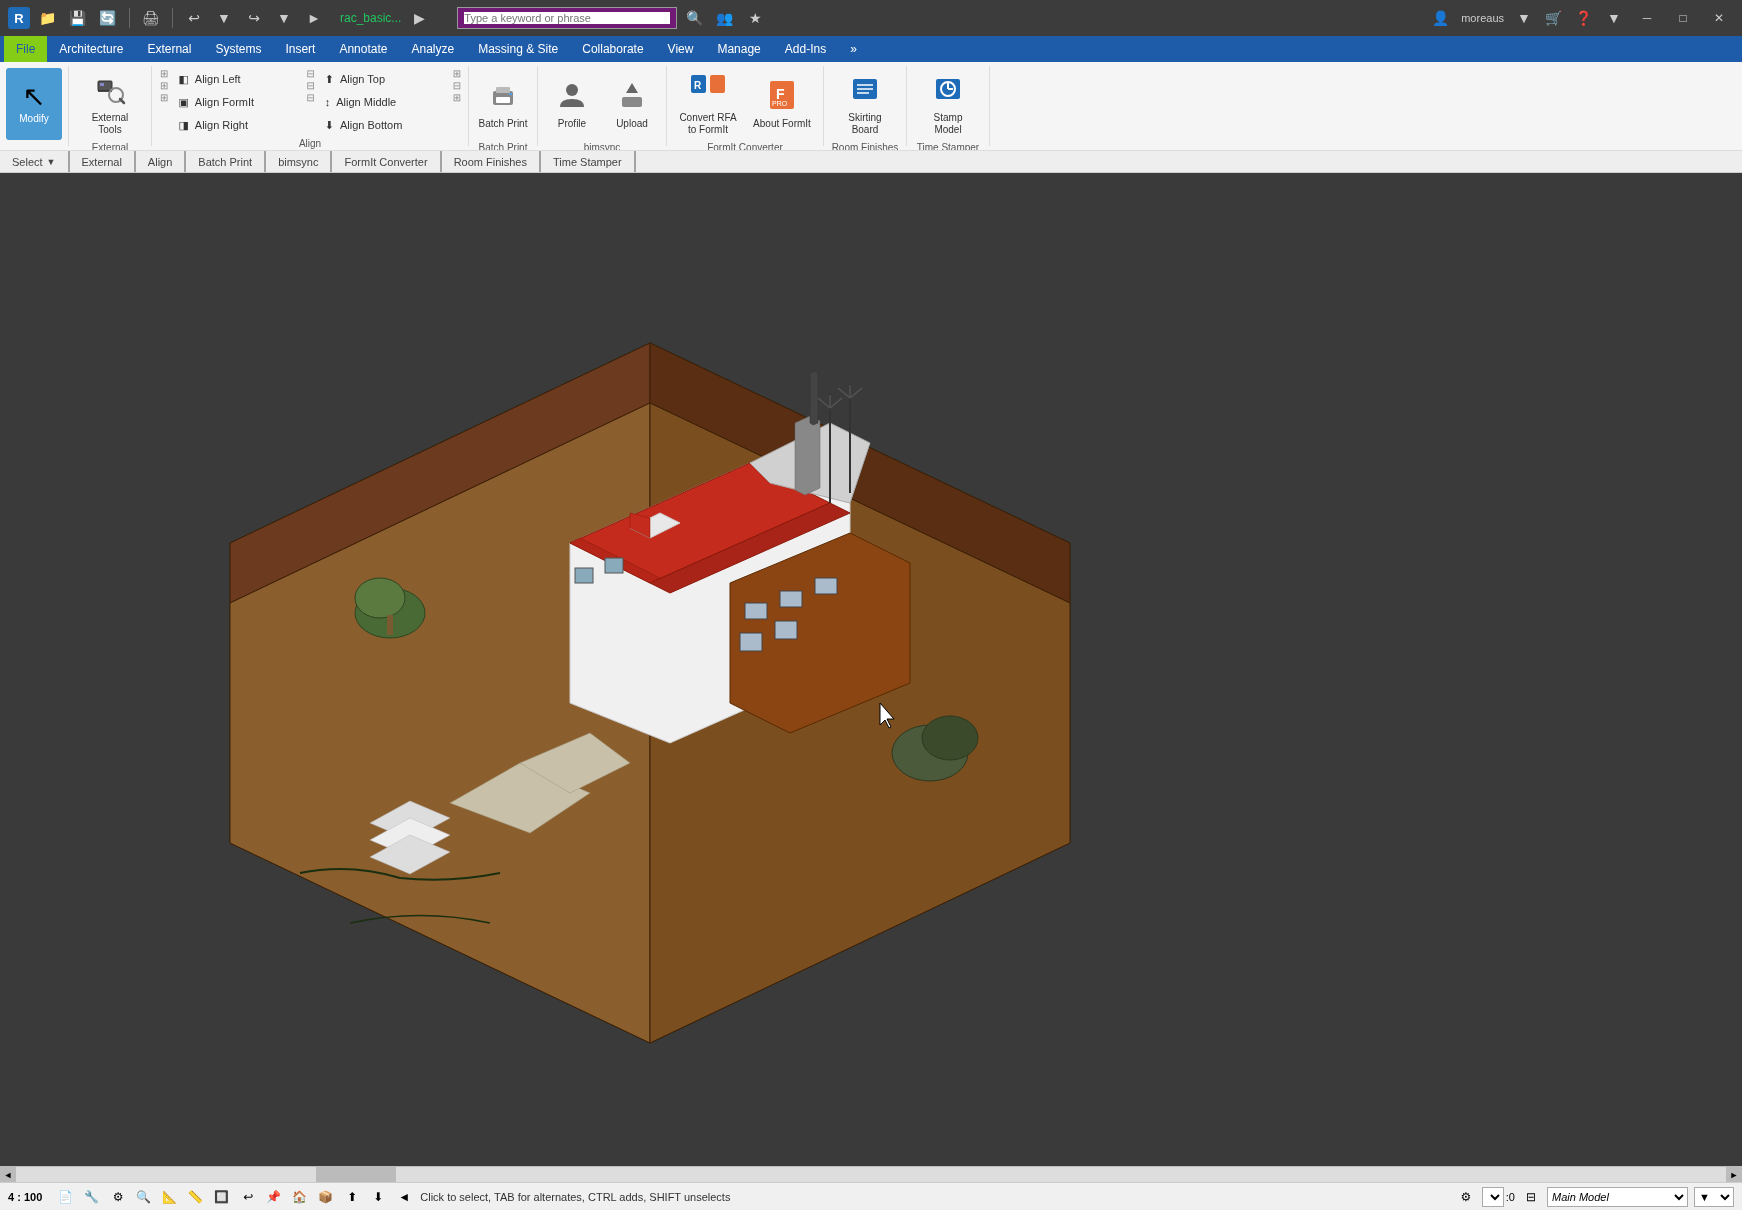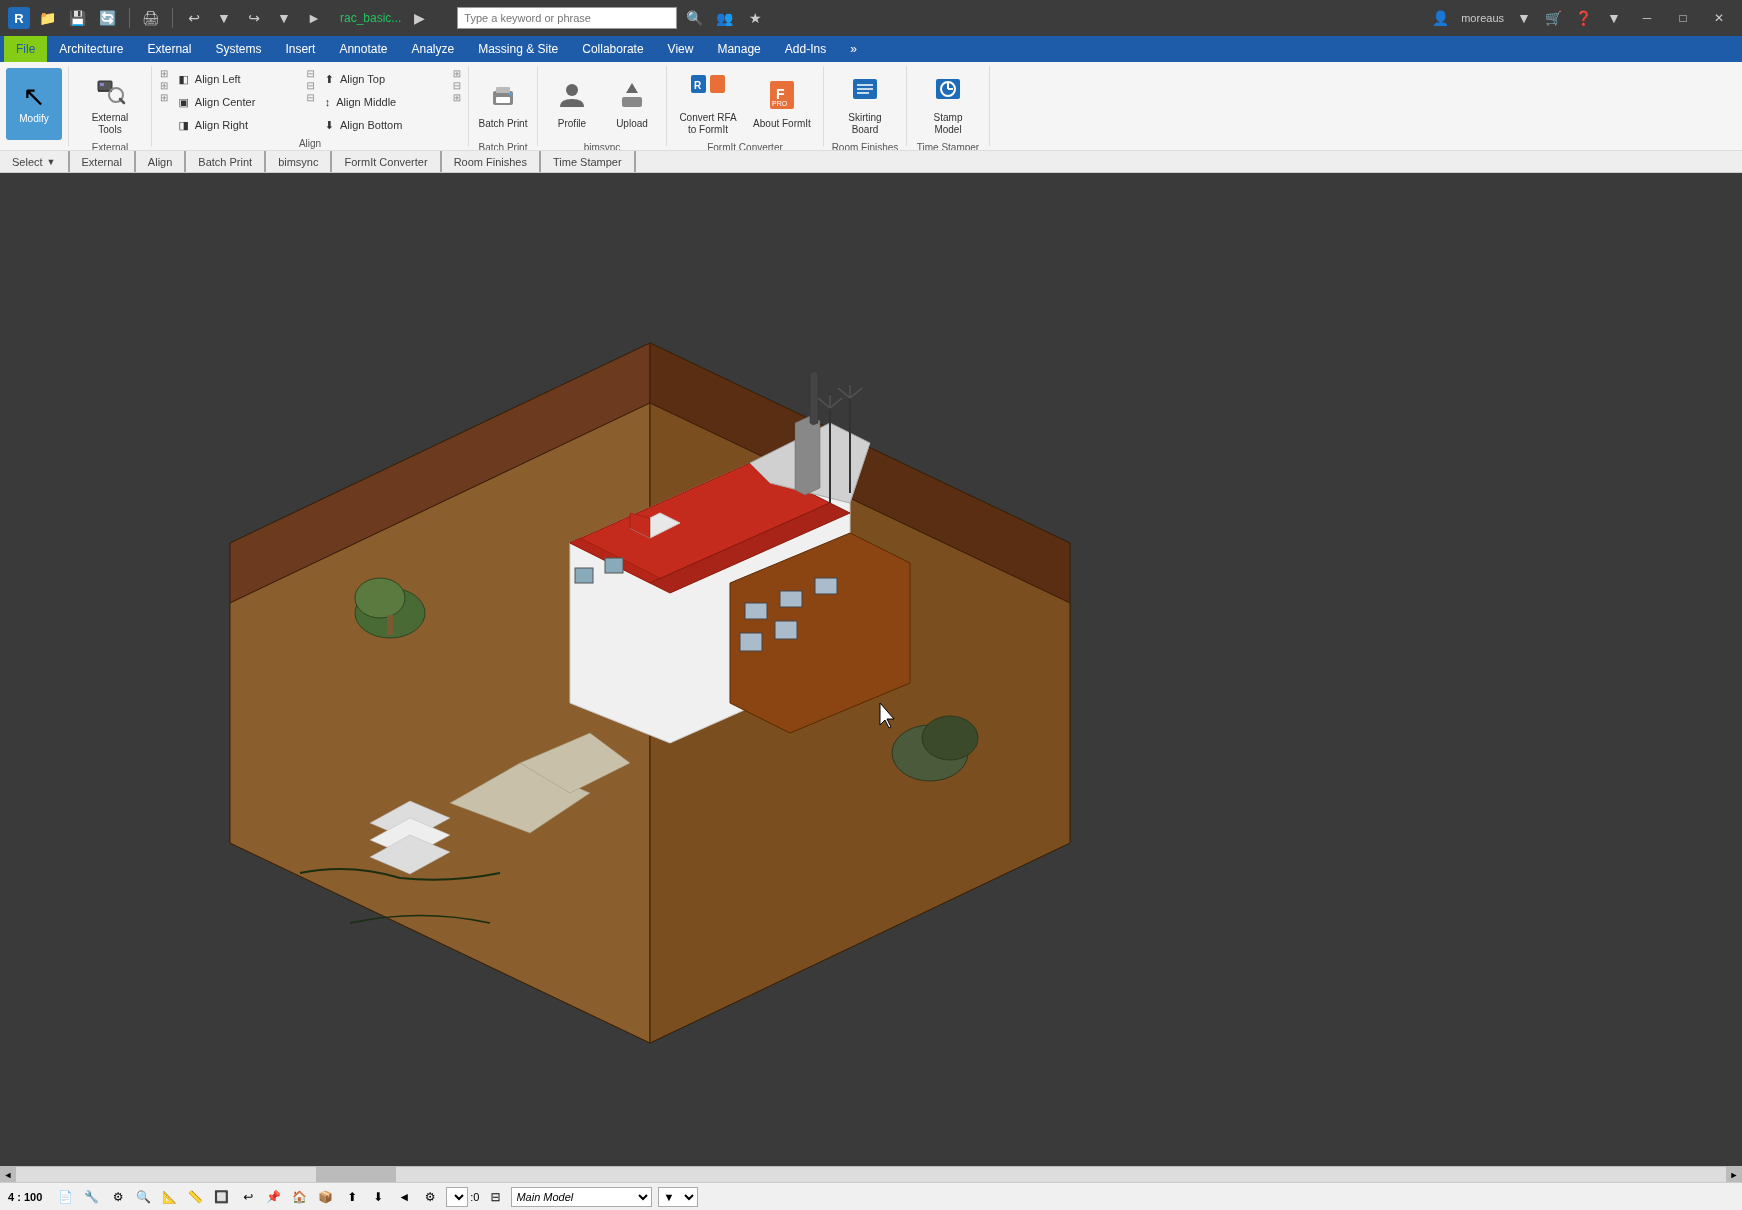--- a/index.html
+++ b/index.html
@@ -4,21 +4,21 @@
   <style>
     * { margin: 0; padding: 0; box-sizing: border-box; }
     body { width: 1742px; height: 1210px; font-family: 'Segoe UI', Arial, sans-serif; font-size: 11px; background: #f0f0f0; overflow: hidden; user-select: none; }
 
     
     #title-bar { display: flex; align-items: center; height: 36px; background: #3c3c3c; color: #fff; padding: 0 8px; gap: 6px; }
     #title-bar .logo { width: 22px; height: 22px; background: #1e6bb8; border-radius: 3px; display: flex; align-items: center; justify-content: center; font-weight: bold; font-size: 13px; color: white; }
     #title-bar .tb-btn { width: 24px; height: 24px; display: flex; align-items: center; justify-content: center; cursor: pointer; border-radius: 2px; font-size: 14px; color: #ccc; }
     #title-bar .separator { width: 1px; height: 20px; background: #666; margin: 0 3px; }
     #title-bar .file-name { color: #22c55e; font-size: 12px; margin-left: 8px; }
-    #title-bar .search-box { margin-left: 20px; display: flex; align-items: center; background: #ffffff; border: 1px solid #999; width: 220px; height: 22px; padding: 0 6px; }
+    #title-bar .search-box { margin-left: 20px; display: flex; align-items: center; background: #701a75; border: 1px solid #999; width: 220px; height: 22px; padding: 0 6px; }
     #title-bar .search-box input { border: none; outline: none; font-size: 11px; width: 100%; color: #333; }
     #title-bar .spacer { flex: 1; }
     #title-bar .user-section { display: flex; align-items: center; gap: 8px; color: #ccc; font-size: 11px; }
     #title-bar .win-btn { width: 30px; height: 28px; display: flex; align-items: center; justify-content: center; cursor: pointer; font-size: 12px; color: #ccc; }
 
     
     #menu-bar { display: flex; align-items: center; height: 26px; background: #1e5ba8; color: white; padding: 0 4px; }
     #menu-bar .menu-item { padding: 3px 12px; cursor: pointer; font-size: 12px; height: 26px; display: flex; align-items: center; }
     #menu-bar .menu-item.active { background: #84cc16; color: #1e5ba8; }
 
@@ -166,21 +166,21 @@
               <div style="font-size:10px; color:#888;">⊞</div>
             </div>
 
             <div style="display:flex; flex-direction:column; gap:1px; width:130px;">
               <div class="rb-btn-small">
                 <span>◧</span>
                 <span>Align Left</span>
               </div>
               <div class="rb-btn-small">
                 <span>▣</span>
-                <span>Align Center</span>
+                <span>Align FormIt</span>
               </div>
               <div class="rb-btn-small">
                 <span>◨</span>
                 <span>Align Right</span>
               </div>
             </div>
 
             <div style="display:flex; flex-direction:column; gap:1px; margin-right:4px;">
               <div style="font-size:10px; color:#888;">⊟</div>
               <div style="font-size:10px; color:#888;">⊟</div>
@@ -490,20 +490,21 @@
       <div class="sb-btn">📐</div>
       <div class="sb-btn">📏</div>
       <div class="sb-btn">🔲</div>
       <div class="sb-btn">↩</div>
       <div class="sb-btn">📌</div>
       <div class="sb-btn">🏠</div>
       <div class="sb-btn">📦</div>
       <div class="sb-btn">⬆</div>
       <div class="sb-btn">⬇</div>
       <div class="sb-btn">◄</div>
+      <div class="status-text">Click to select, TAB for alternates, CTRL adds, SHIFT unselects</div>
       <div class="status-right">
         <div class="sb-btn">⚙</div>
         <div style="display:flex; align-items:center; gap:2px;">
           <select class="status-select">
             <option></option>
           </select>
           <span>:0</span>
         </div>
         <div class="sb-btn">⊟</div>
         <select class="status-select" style="width:141px;font-style:italic;">

